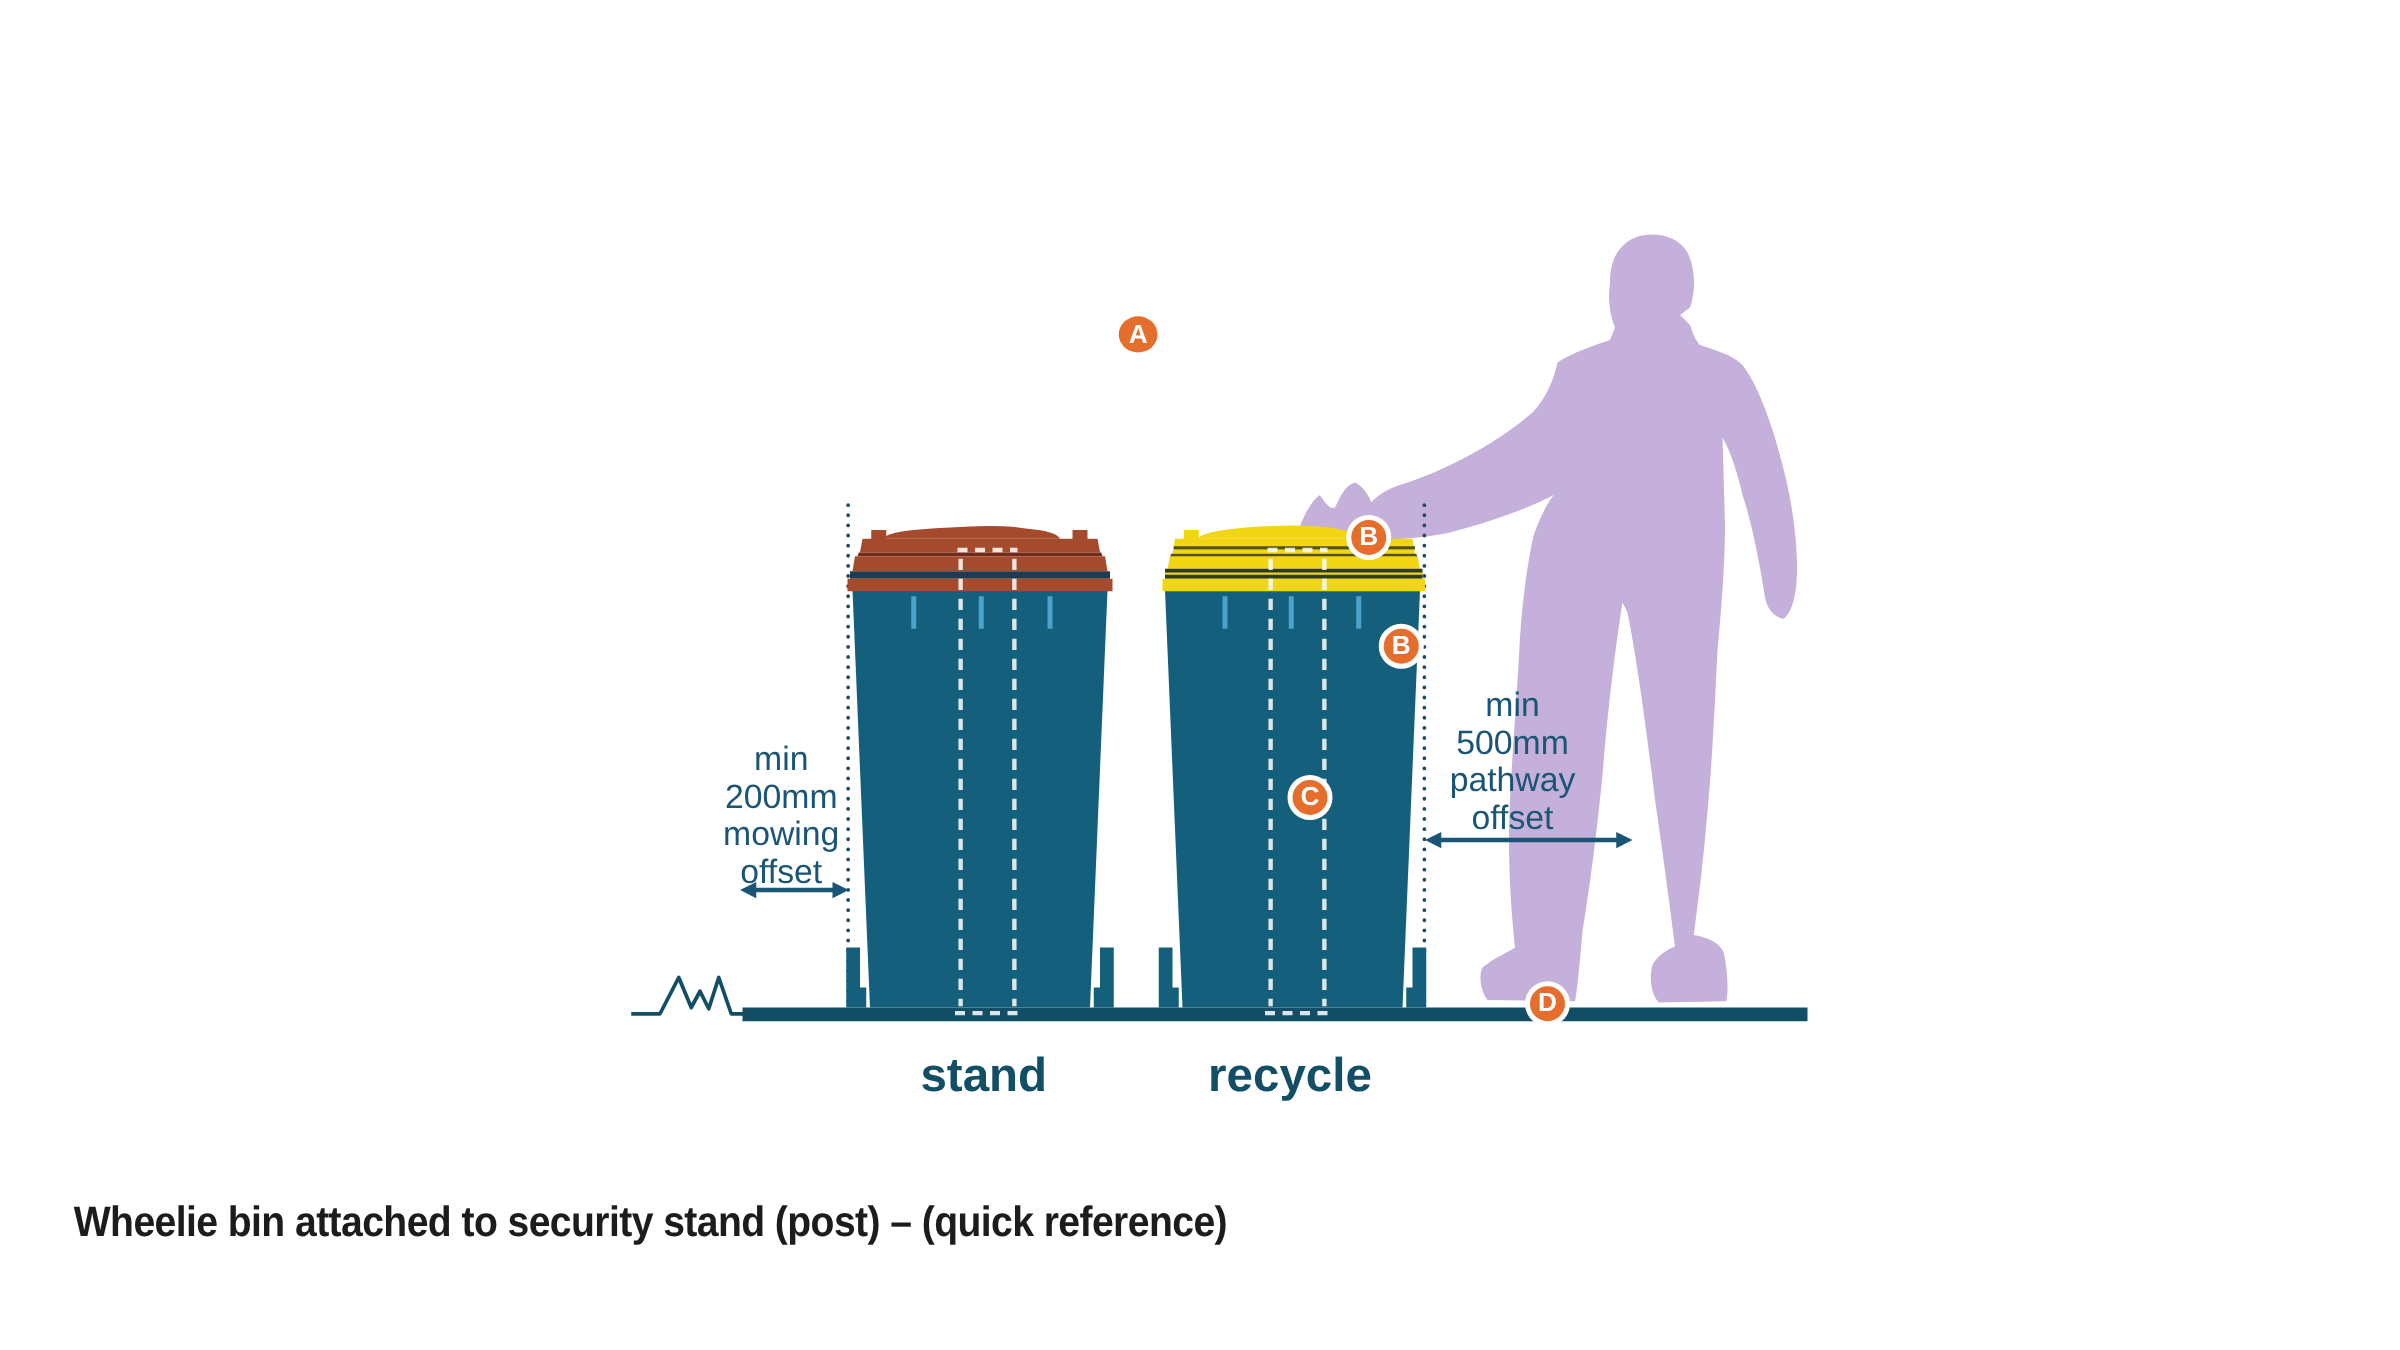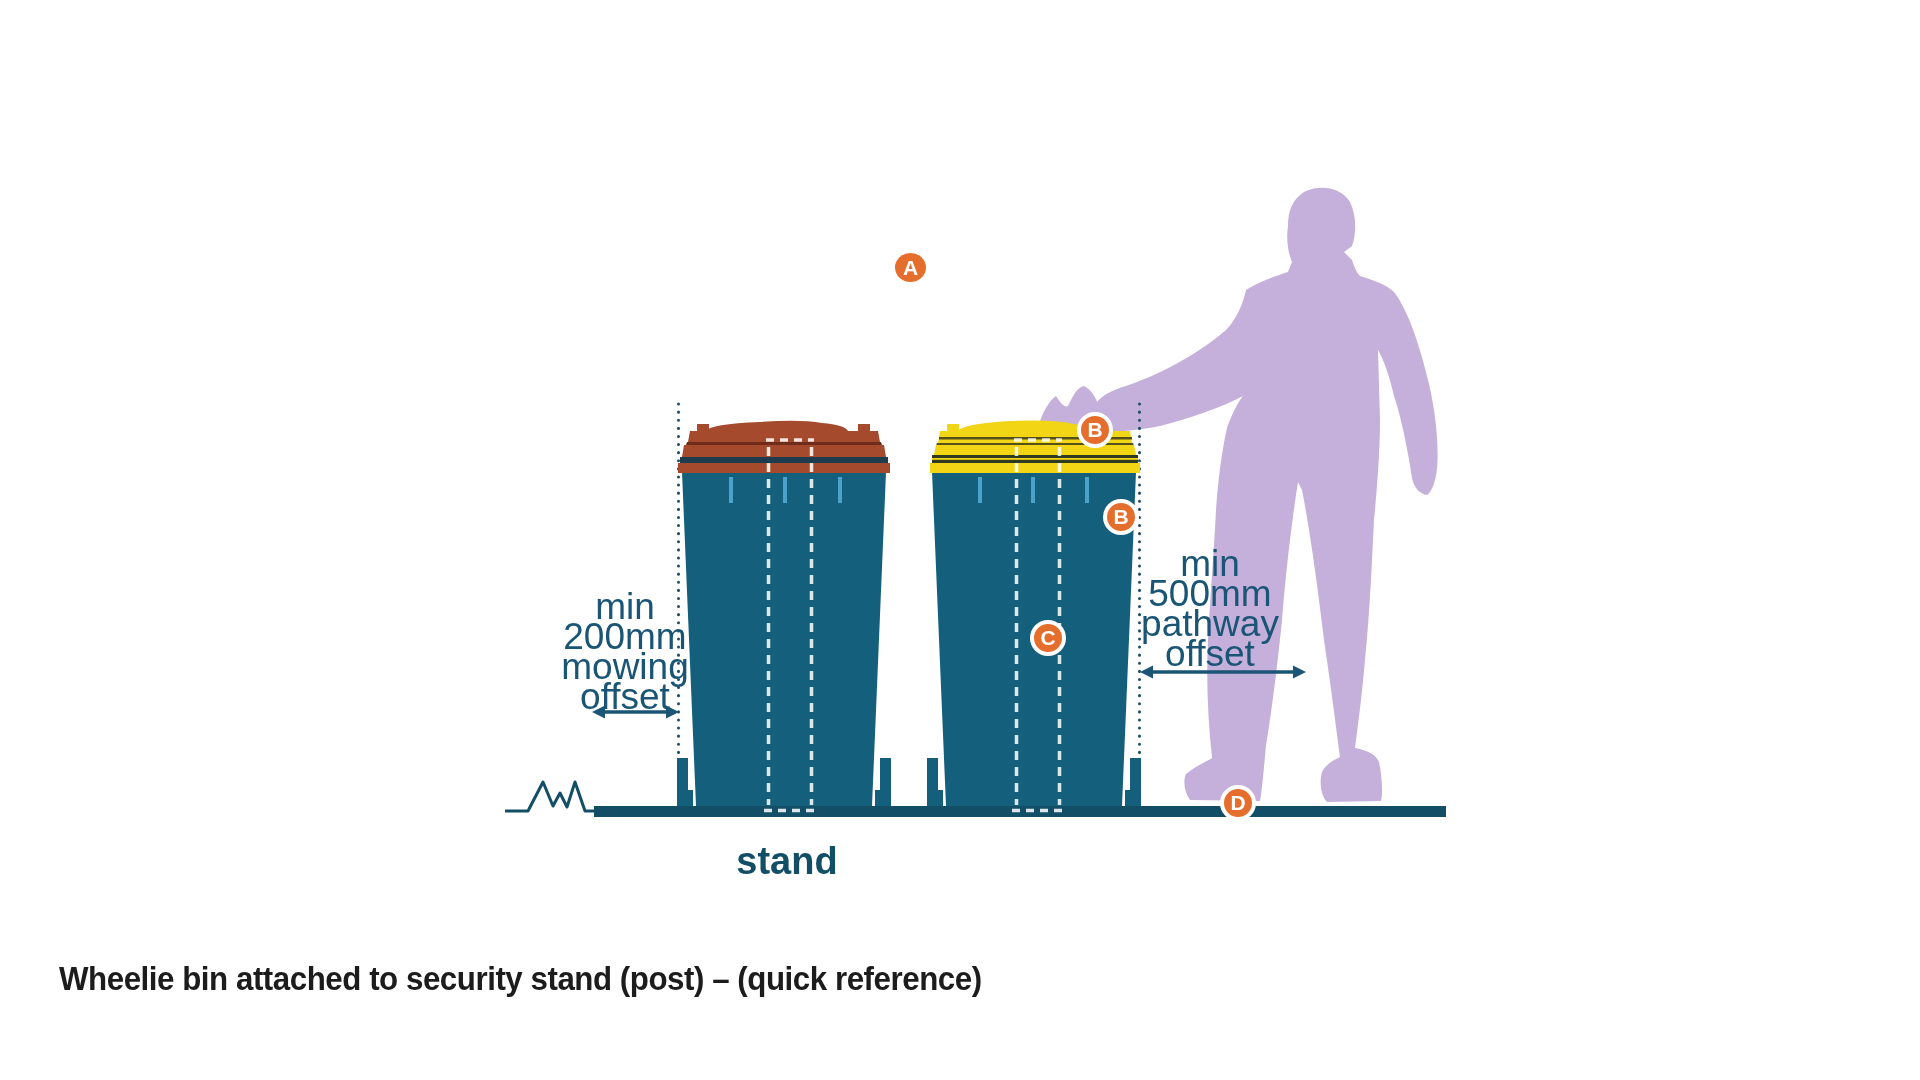--- a/index.html
+++ b/index.html
@@ -3,21 +3,21 @@
 <meta charset="utf-8">
 <style>
   html,body{margin:0;padding:0;background:#ffffff;}
   .stage{
     position:relative;width:1920px;height:1080px;background:#ffffff;
     font-family:"Liberation Sans",sans-serif;overflow:hidden;
   }
   svg{position:absolute;left:0;top:0;}
   .dim-text{
     position:absolute;width:170px;text-align:center;color:#1A5576;
-    font-size:37px;line-height:30px;white-space:pre-line;
+    font-size:27px;line-height:30px;white-space:pre-line;
   }
   .dim-text.mowing{left:540px;top:592px;}
   .dim-text.pathway{left:1125px;top:549px;}
   .bin-label{
     position:absolute;width:220px;text-align:center;color:#134E67;
     font-weight:bold;font-size:38px;
   }
   .bin-label.waste{left:677px;top:840px;}
   .bin-label.recycle{left:922px;top:840px;}
   .caption{
@@ -182,20 +182,21 @@
   <div class="dim-text mowing">min
 200mm
 mowing
 offset</div>
   <div class="dim-text pathway">min
 500mm
 pathway
 offset</div>
 
   <div class="bin-label waste">stand</div>
+  <div class="bin-label recycle">recycle</div>
 
   <div class="marker plain m-a">A</div>
   <div class="marker ringed m-b1">B</div>
   <div class="marker ringed m-b2">B</div>
   <div class="marker ringed m-c">C</div>
   <div class="marker ringed m-d">D</div>
 
   <div class="caption">Wheelie bin attached to security stand (post) – (quick reference)</div>
 
 </div>

